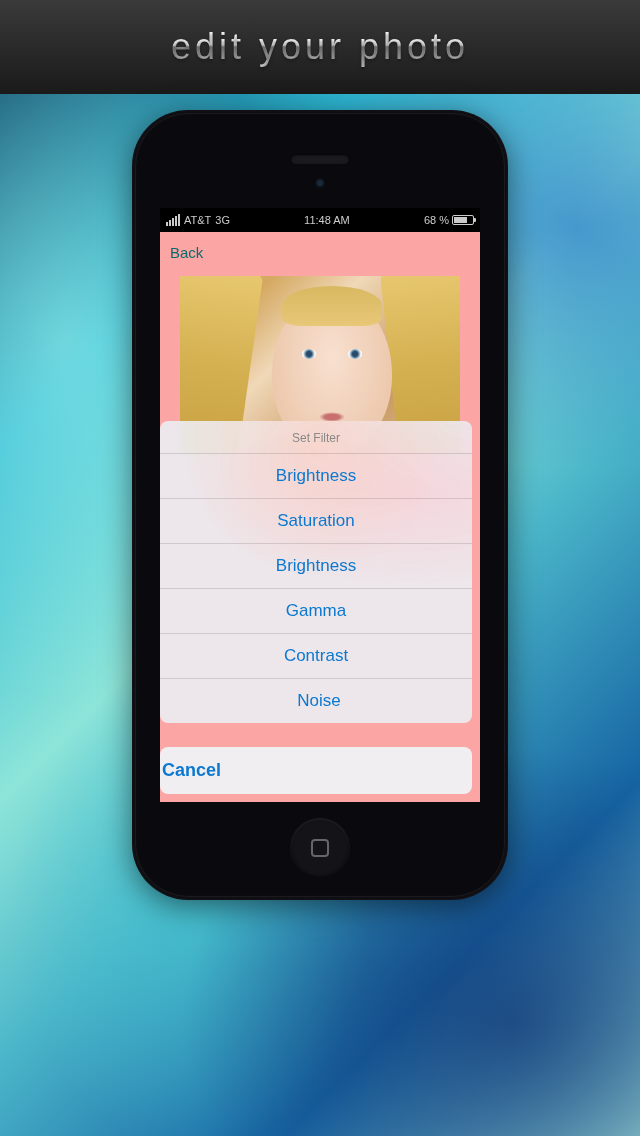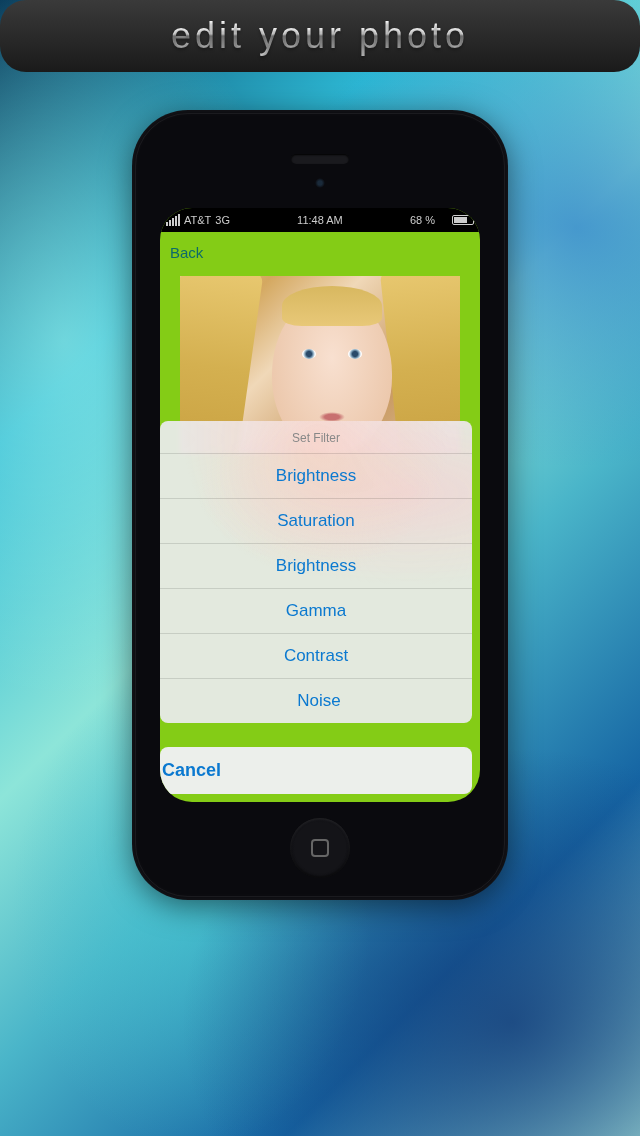--- a/index.html
+++ b/index.html
@@ -17,26 +17,25 @@
       background:
         radial-gradient(ellipse 400px 600px at 10% 30%, rgba(180,255,240,0.5), transparent 60%),
         radial-gradient(ellipse 500px 400px at 90% 20%, rgba(40,120,200,0.7), transparent 60%),
         radial-gradient(ellipse 600px 500px at 80% 90%, rgba(20,60,120,0.8), transparent 55%),
         radial-gradient(ellipse 300px 400px at 30% 80%, rgba(70,200,210,0.6), transparent 60%);
     }
     .header-bar {
       position: relative;
       z-index: 2;
       width: 100%;
-      height: 72px;
+      height: 94px;
       background: linear-gradient(to bottom, #3a3a3a 0%, #1a1a1a 100%);
       display: flex;
       align-items: center;
       justify-content: center;
-      border-radius: 26px;
     }
     .header-text {
       font-size: 36px;
       letter-spacing: 4px;
       font-weight: 300;
       background: linear-gradient(to bottom, #fff 0%, #eee 45%, #888 50%, #ddd 100%);
       -webkit-background-clip: text;
       background-clip: text;
       color: transparent;
       text-shadow: 0 2px 3px rgba(0,0,0,0.3);
@@ -100,44 +99,43 @@
       height: 18px;
       border: 2px solid #666;
       border-radius: 4px;
     }
     .screen {
       position: absolute;
       top: 98px;
       left: 28px;
       right: 28px;
       bottom: 98px;
-      background: #84cc16;
+      background: #fca5a5;
       overflow: hidden;
-      border-radius: 32px;
     }
     .status-bar {
       height: 24px;
       background: #000;
       display: flex;
       align-items: center;
       justify-content: space-between;
       padding: 0 6px;
       color: #ccc;
       font-size: 11px;
       font-weight: 500;
     }
     .status-left { display: flex; align-items: center; gap: 4px; }
     .signal-bars { display: flex; align-items: flex-end; gap: 1px; }
     .signal-bars span { width: 2px; background: #ccc; }
     .signal-bars span:nth-child(1){height:4px}
     .signal-bars span:nth-child(2){height:6px}
     .signal-bars span:nth-child(3){height:8px}
     .signal-bars span:nth-child(4){height:10px}
     .signal-bars span:nth-child(5){height:12px}
-    .status-batt { display: flex; align-items: center; gap: 17px; }
+    .status-batt { display: flex; align-items: center; gap: 3px; }
     .batt-icon {
       width: 22px; height: 10px; border: 1px solid #ccc; border-radius: 2px; position: relative;
     }
     .batt-icon::after { content:""; position:absolute; right:-3px; top:2px; width:2px; height:4px; background:#ccc; border-radius:0 1px 1px 0;}
     .batt-fill { position:absolute; left:1px; top:1px; bottom:1px; width:65%; background:#ccc;}
     .nav-bar {
       height: 40px;
       display: flex;
       align-items: center;
       padding: 0 10px;

